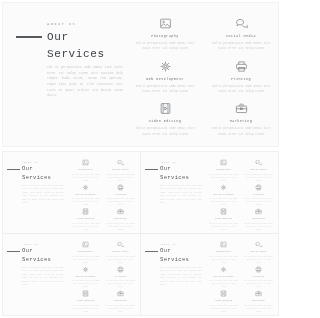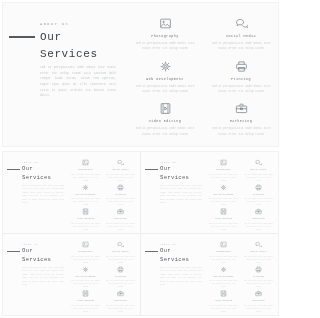--- a/index.html
+++ b/index.html
@@ -13,21 +13,21 @@
 
   
   .slide-main {
     position:absolute; left:2px; top:2px;
     width:277px; height:145px;
     background:#fbfbfb;
     border:1px solid #f2f2f2;
     overflow:hidden;
   }
   .slide-main .left {
-    position:absolute; left:4px; top:0; width:122px; height:100%;
+    position:absolute; left:11px; top:0; width:122px; height:100%;
   }
   .accent-rule {
     position:absolute; left:2px; top:33px; width:26px; height:1.6px;
     background:#555a5f;
   }
   .eyebrow {
     position:absolute; left:33px; top:19px;
     font-family:"Liberation Mono", monospace;
     font-size:3.6px; letter-spacing:1.5px; color:#9aa0a6;
     text-transform:uppercase; white-space:nowrap;

